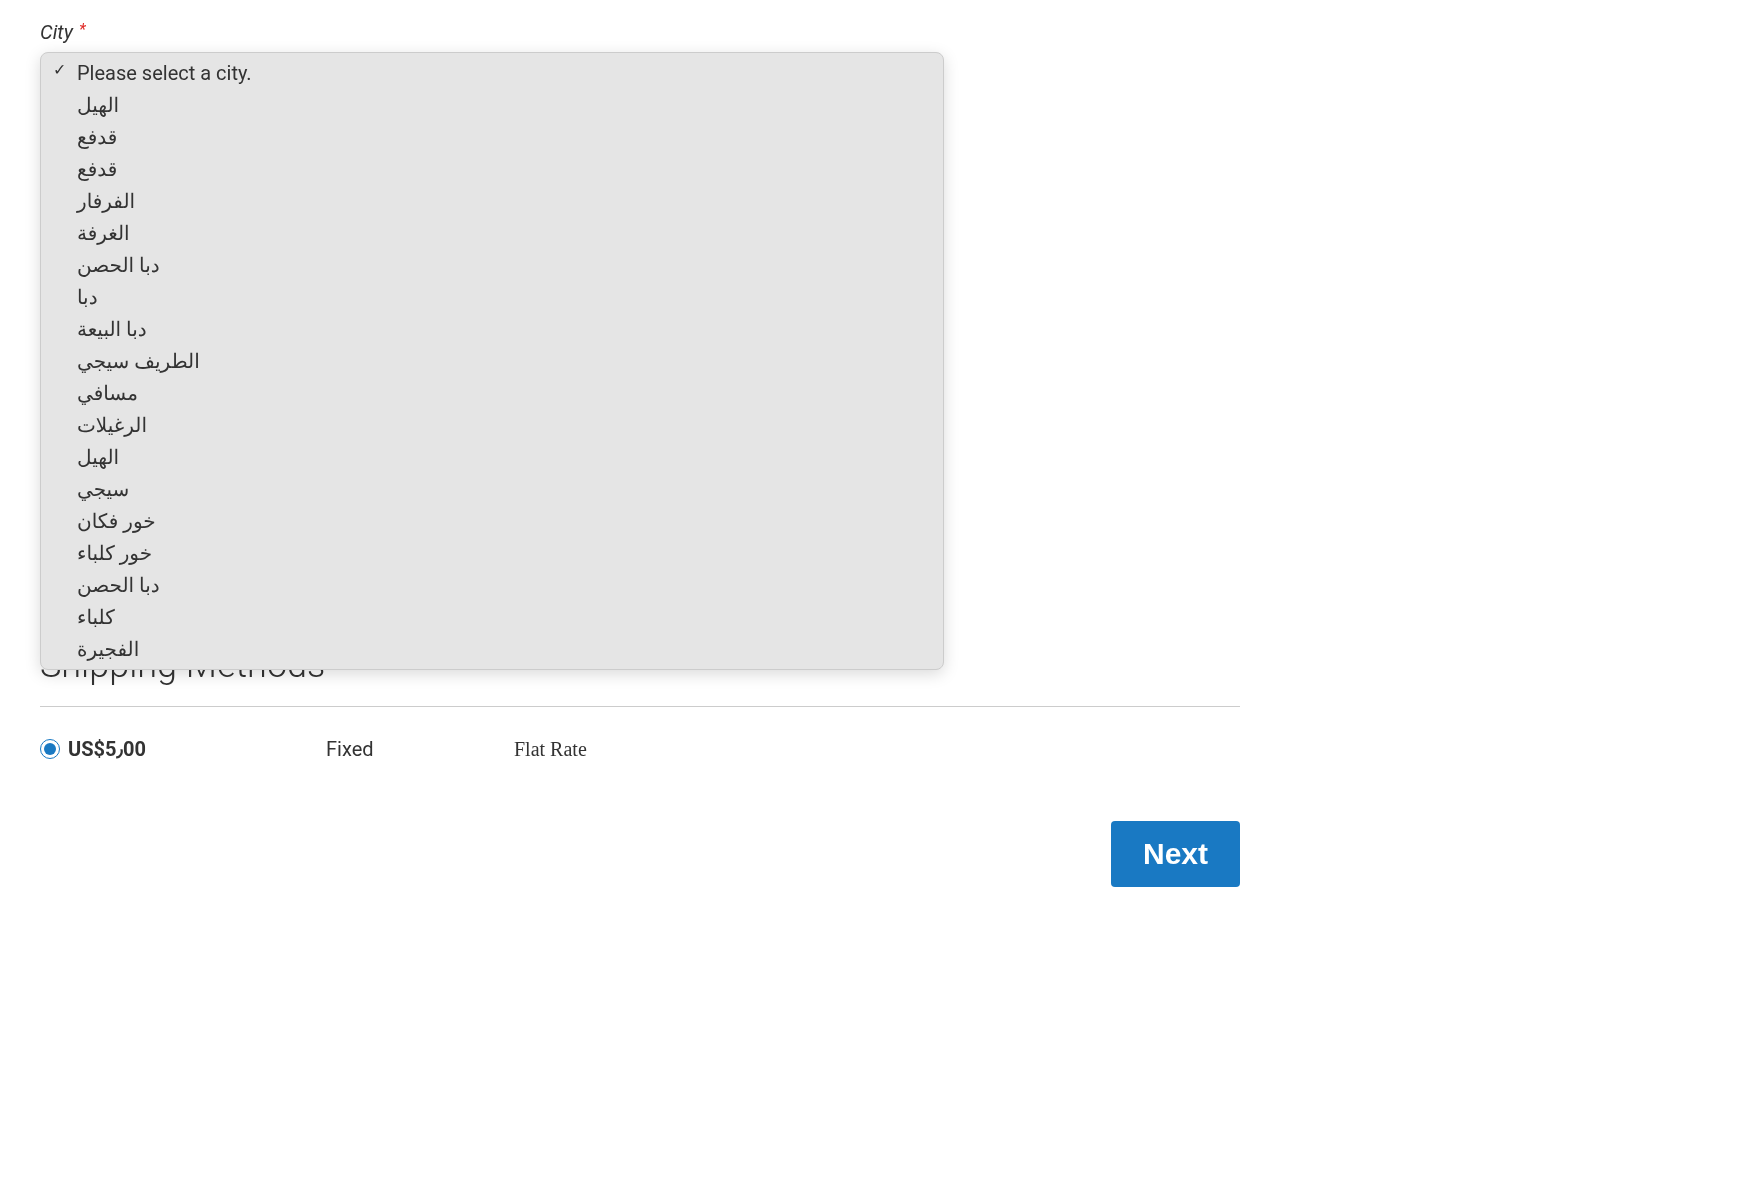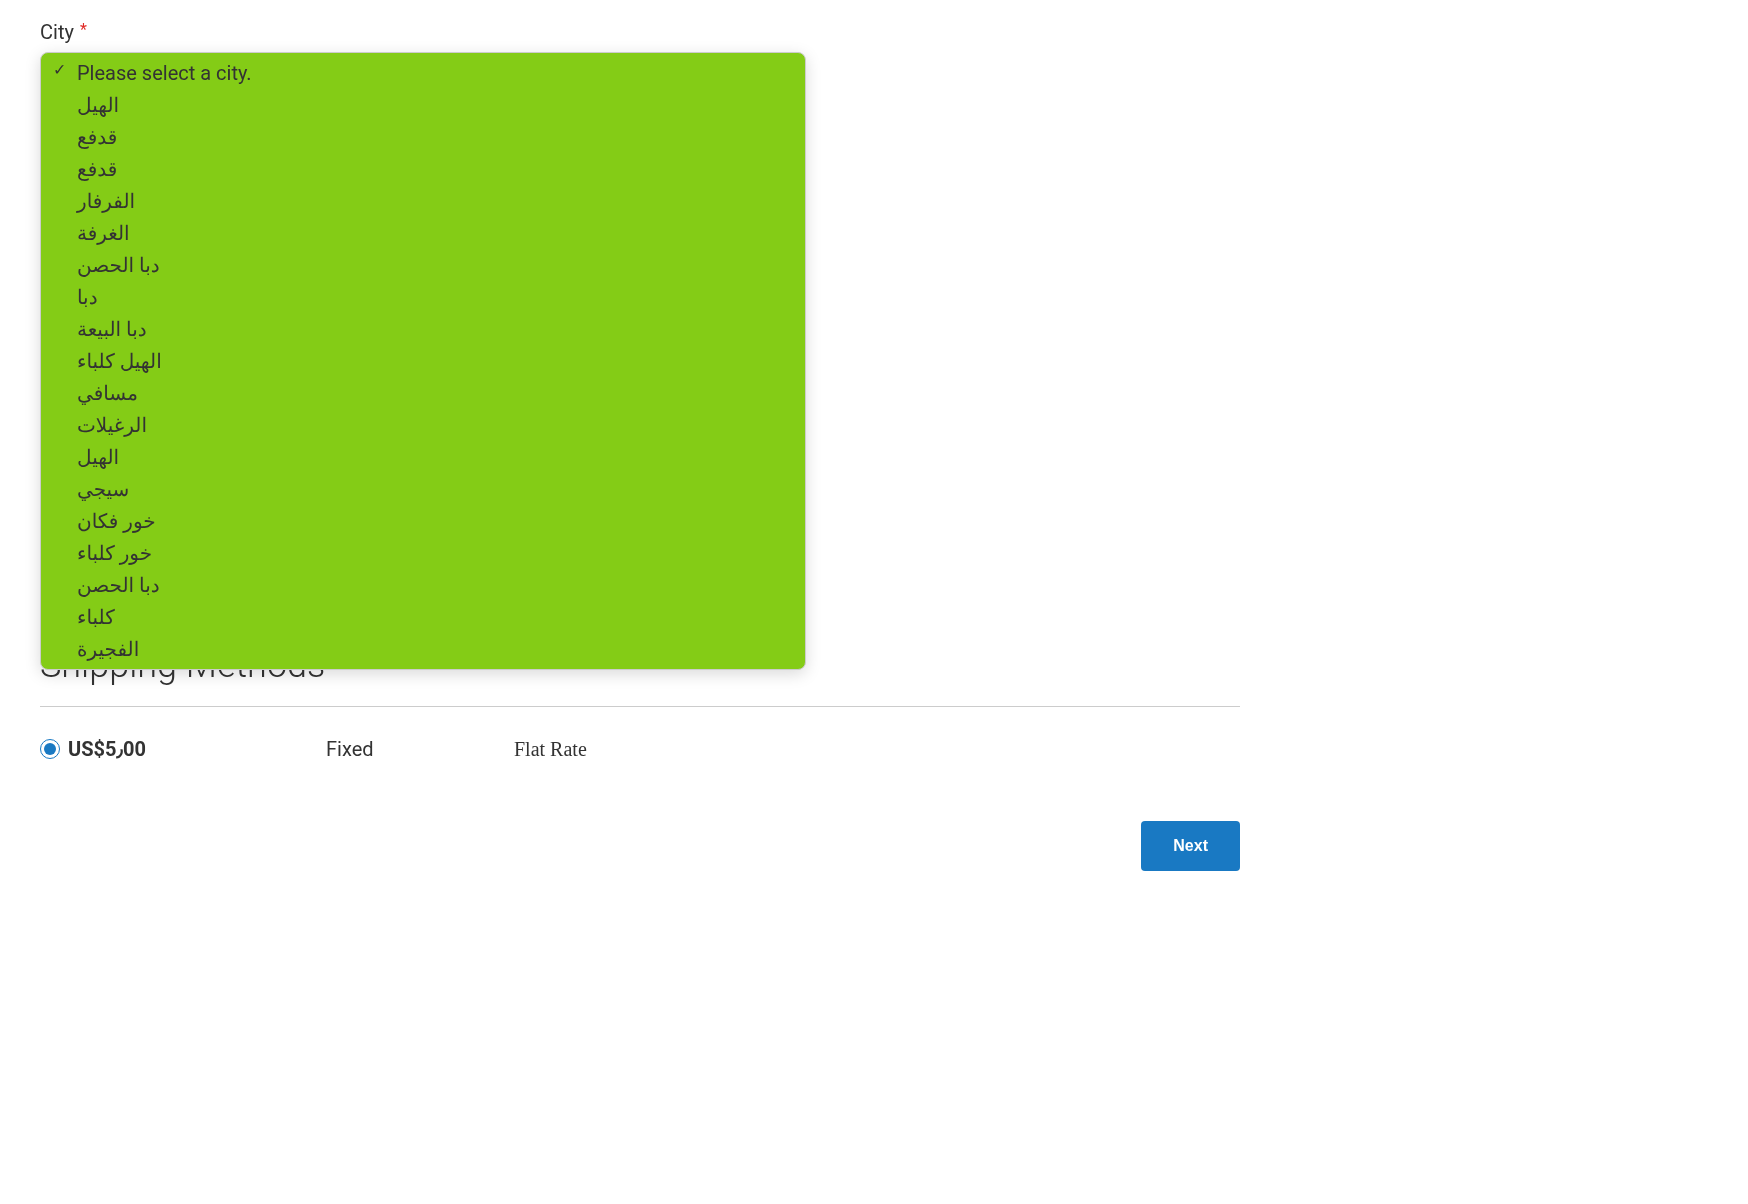--- a/index.html
+++ b/index.html
@@ -14,38 +14,39 @@
       padding: 20px 40px;
       color: #333;
     }
     
     .field-label {
       font-size: 20px;
       color: #333;
       margin-bottom: 8px;
       display: flex;
       gap: 6px;
+      font-style: italic;
     }
     
     .required-asterisk {
       color: #e02b27;
       font-size: 16px;
     }
     
     .select-container {
       position: relative;
       width: 760px;
     }
     
     .dropdown-list {
       position: absolute;
       top: 0;
       left: 0;
-      width: 766px;
-      background: #84cc16;
+      width: 904px;
+      background: #e5e5e5;
       border: 1px solid #ccc;
       border-radius: 8px;
       box-shadow: 0 4px 16px rgba(0,0,0,0.15);
       padding: 4px 0;
       z-index: 100;
     }
     
     .dropdown-option {
       padding: 2px 16px 2px 36px;
       font-size: 20px;
@@ -115,21 +116,21 @@
       margin-top: 60px;
       max-width: 1200px;
     }
     
     .next-button {
       background: #1979c3;
       color: #fff;
       border: none;
       border-radius: 4px;
       padding: 16px 32px;
-      font-size: 16px;
+      font-size: 30px;
       font-weight: 600;
       cursor: pointer;
     }
   </style>
 </head>
 <body>
 
 <div class="field-label">
   <span>City</span>
   <span class="required-asterisk">*</span>
@@ -139,21 +140,21 @@
   <div class="dropdown-list">
     <div class="dropdown-option selected">Please select a city.</div>
     <div class="dropdown-option">الهيل</div>
     <div class="dropdown-option">قدفع</div>
     <div class="dropdown-option">قدفع</div>
     <div class="dropdown-option">الفرفار</div>
     <div class="dropdown-option">الغرفة</div>
     <div class="dropdown-option">دبا الحصن</div>
     <div class="dropdown-option">دبا</div>
     <div class="dropdown-option">دبا البيعة</div>
-    <div class="dropdown-option">الهيل كلباء</div>
+    <div class="dropdown-option">الطريف سيجي</div>
     <div class="dropdown-option">مسافي</div>
     <div class="dropdown-option">الرغيلات</div>
     <div class="dropdown-option">الهيل</div>
     <div class="dropdown-option">سيجي</div>
     <div class="dropdown-option">خور فكان</div>
     <div class="dropdown-option">خور كلباء</div>
     <div class="dropdown-option">دبا الحصن</div>
     <div class="dropdown-option">كلباء</div>
     <div class="dropdown-option">الفجيرة</div>
   </div>

